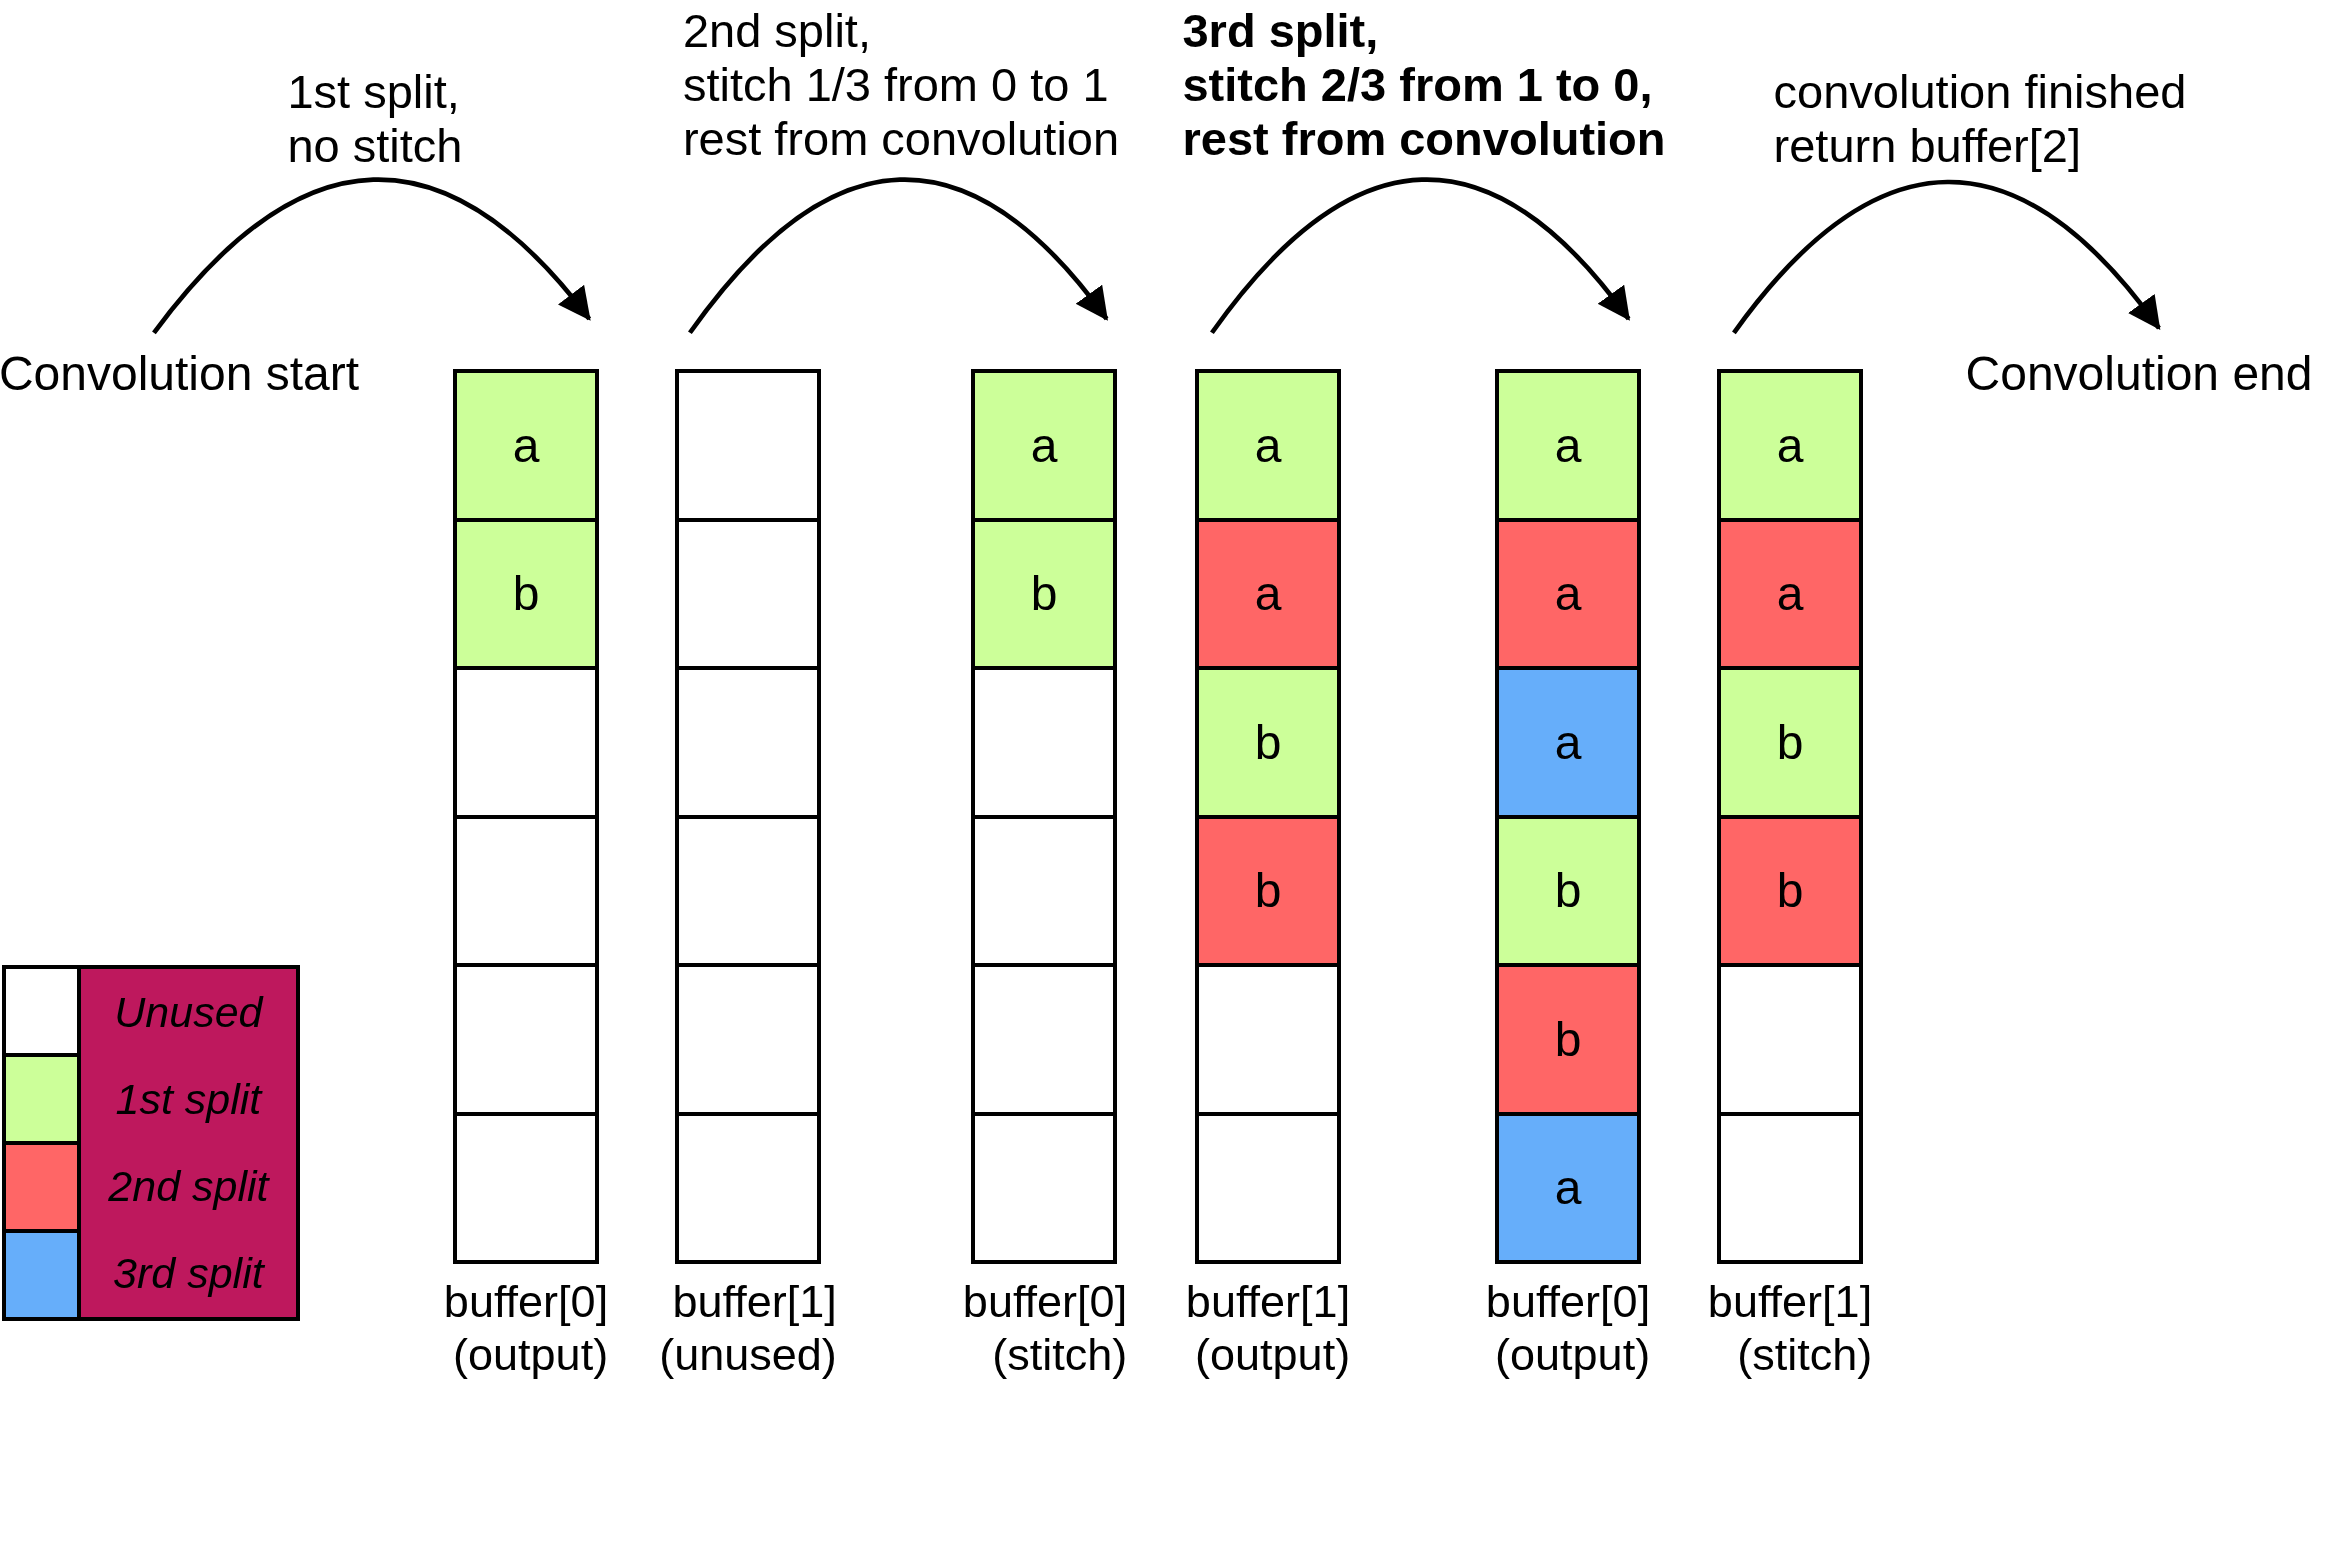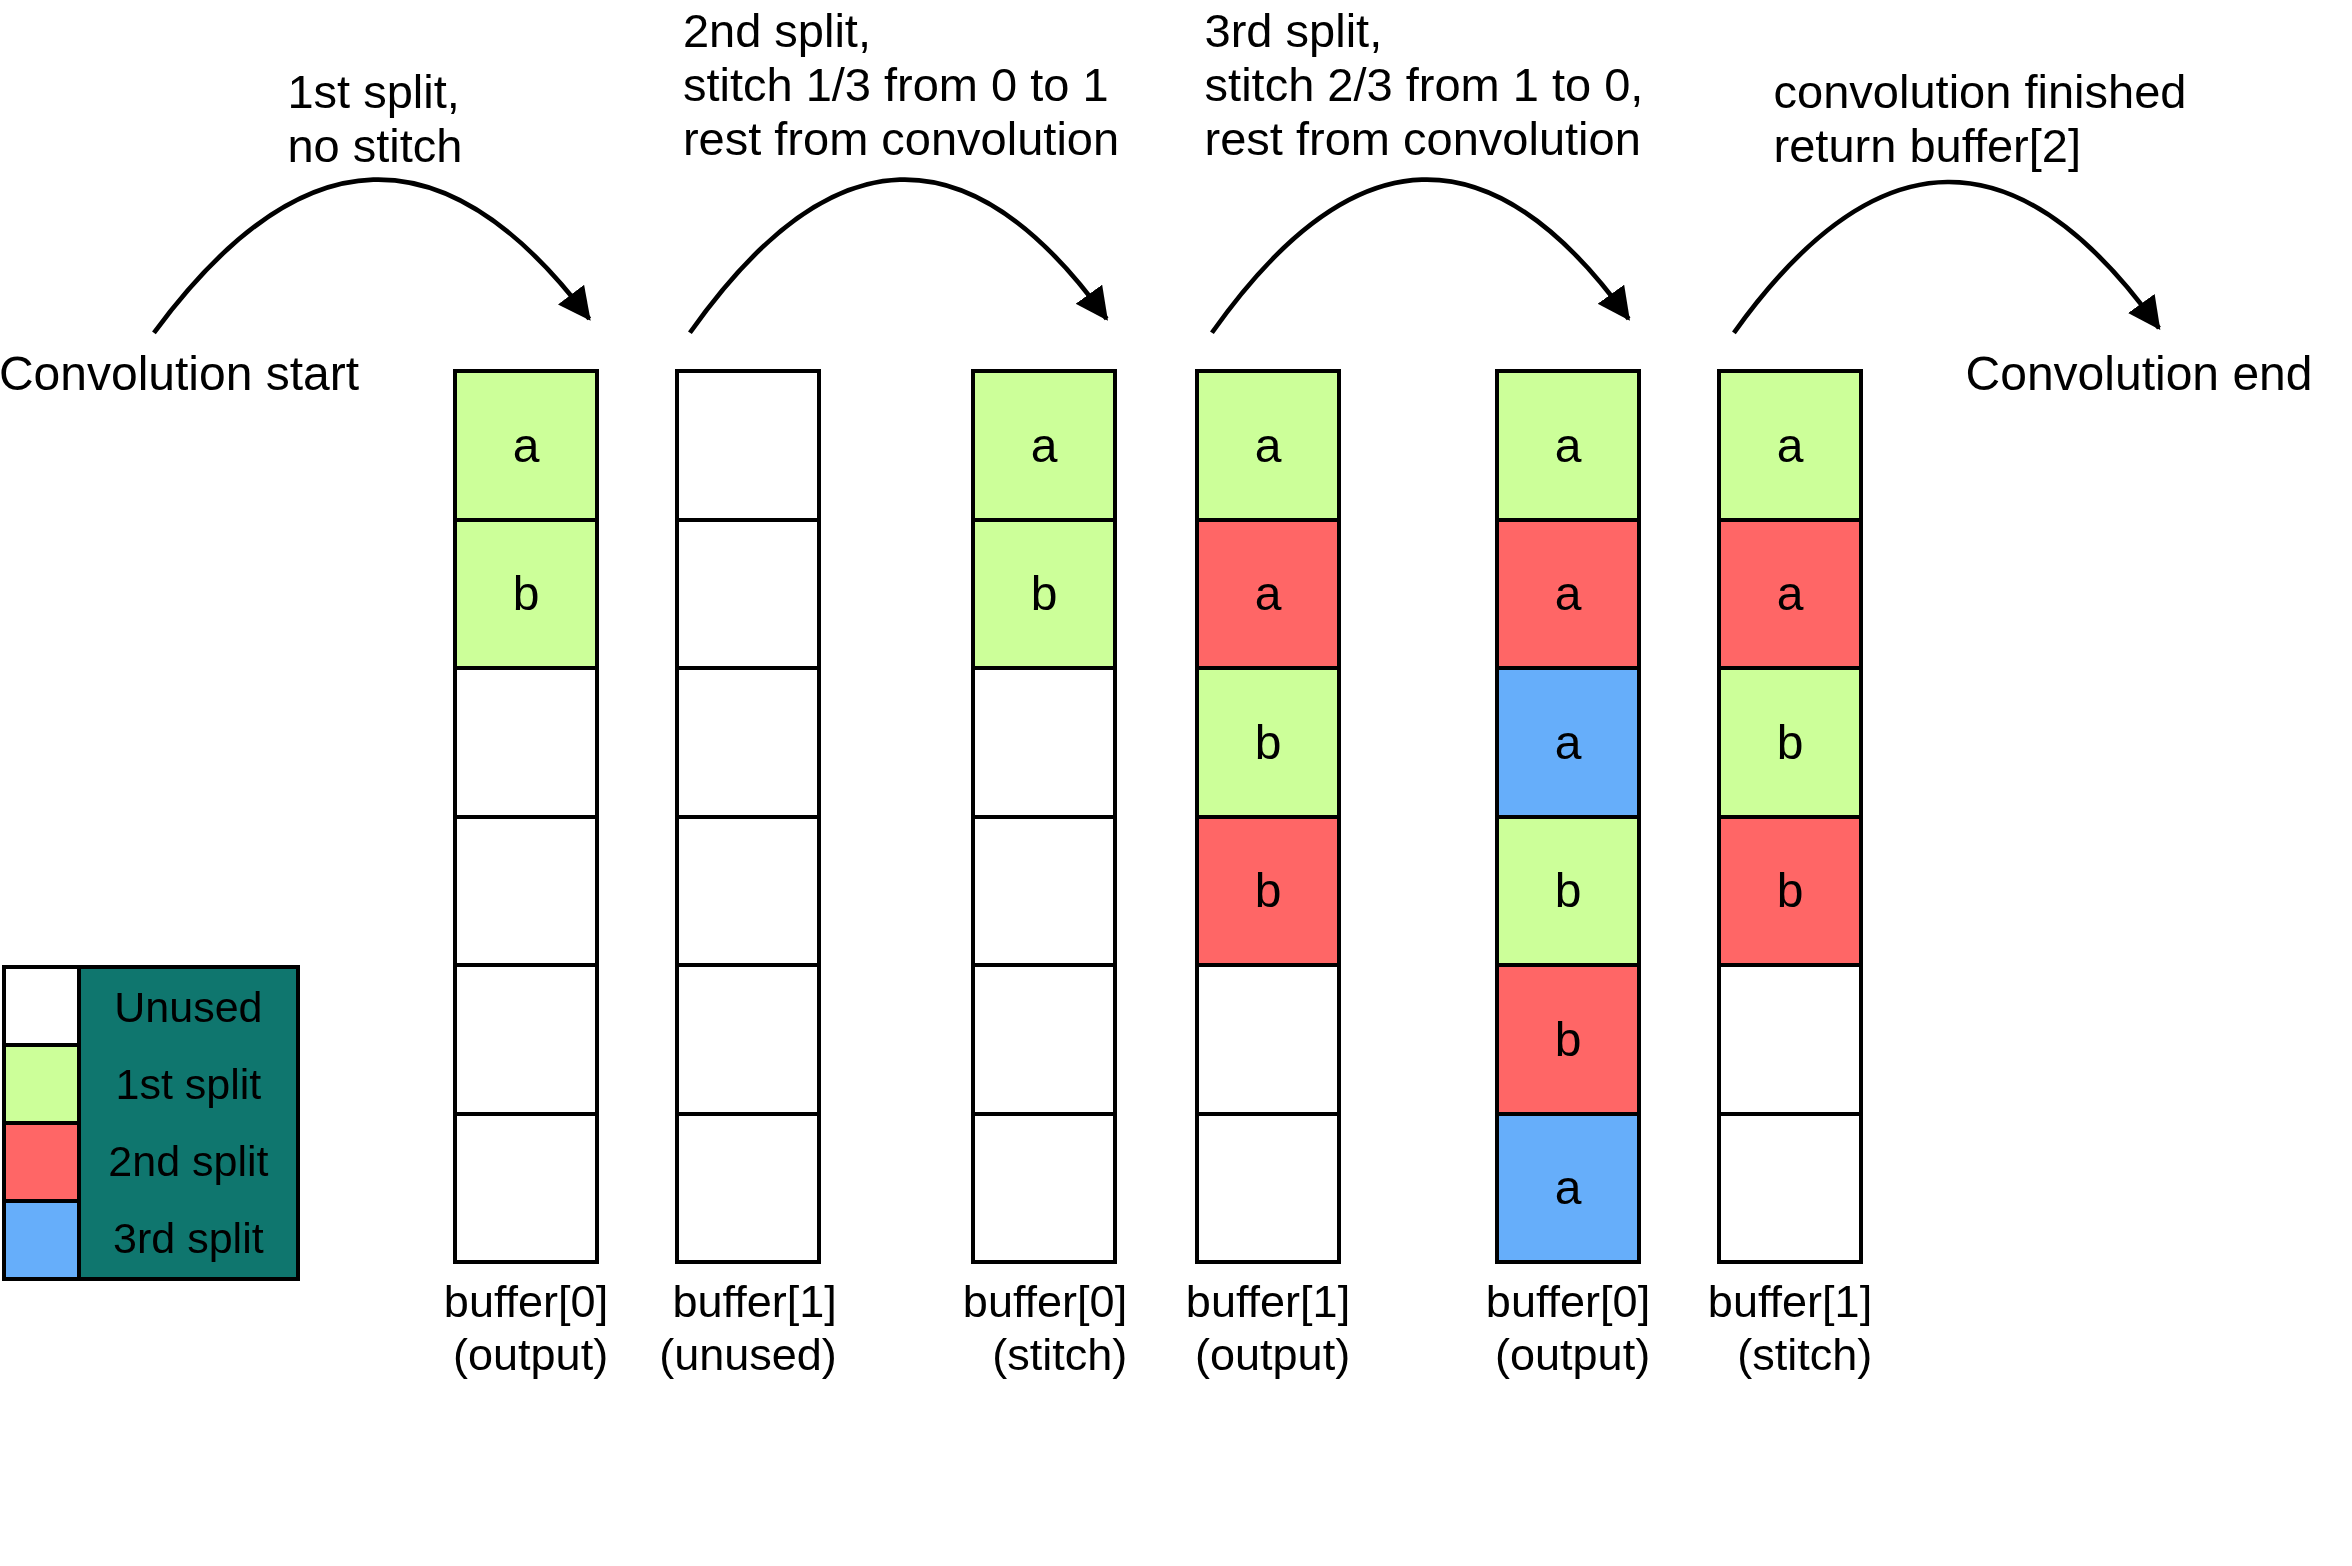--- a/index.html
+++ b/index.html
@@ -47,25 +47,26 @@
     top:1275px;
     transform:translateX(-50%);
     text-align:right;
     font-size:45px;
     line-height:53px;
     white-space:nowrap;
   }
   .legend{
     position:absolute;
     left:1.9px;top:965px;
-    width:298px;height:316px;
+    width:298px;height:356px;
     border:4.7px solid #000;
     box-sizing:border-box;
     display:flex;flex-direction:row;
-    background:#0f766e;
+    background:#be185d;
+    font-style:italic;
   }
   .legend-swatches{
     width:75px;
     border-right:4.7px solid #000;
     box-sizing:border-box;
     display:flex;flex-direction:column;
   }
   .legend-swatch{
     flex:1 1 0;
     border-bottom:4.7px solid #000;
@@ -106,21 +107,21 @@
   <div id="stage-labels">
       <div class="stage-label" style="left: 375px; top: 65px;">
         <div>1st split,</div>
         <div>no stitch</div>
       </div>
       <div class="stage-label" style="left: 901px; top: 3.7px;">
         <div>2nd split,</div>
         <div>stitch 1/3 from 0 to 1</div>
         <div>rest from convolution</div>
       </div>
-      <div class="stage-label" style="left: 1424px; top: 3.7px;">
+      <div class="stage-label" style="left: 1424px; top: 3.7px; font-weight: bold;">
         <div>3rd split,</div>
         <div>stitch 2/3 from 1 to 0,</div>
         <div>rest from convolution</div>
       </div>
       <div class="stage-label" style="left: 1948px; top: 65px; margin-left: 32px;">
         <div>convolution finished</div>
         <div>return buffer[2]</div>
       </div>
     </div>
 

